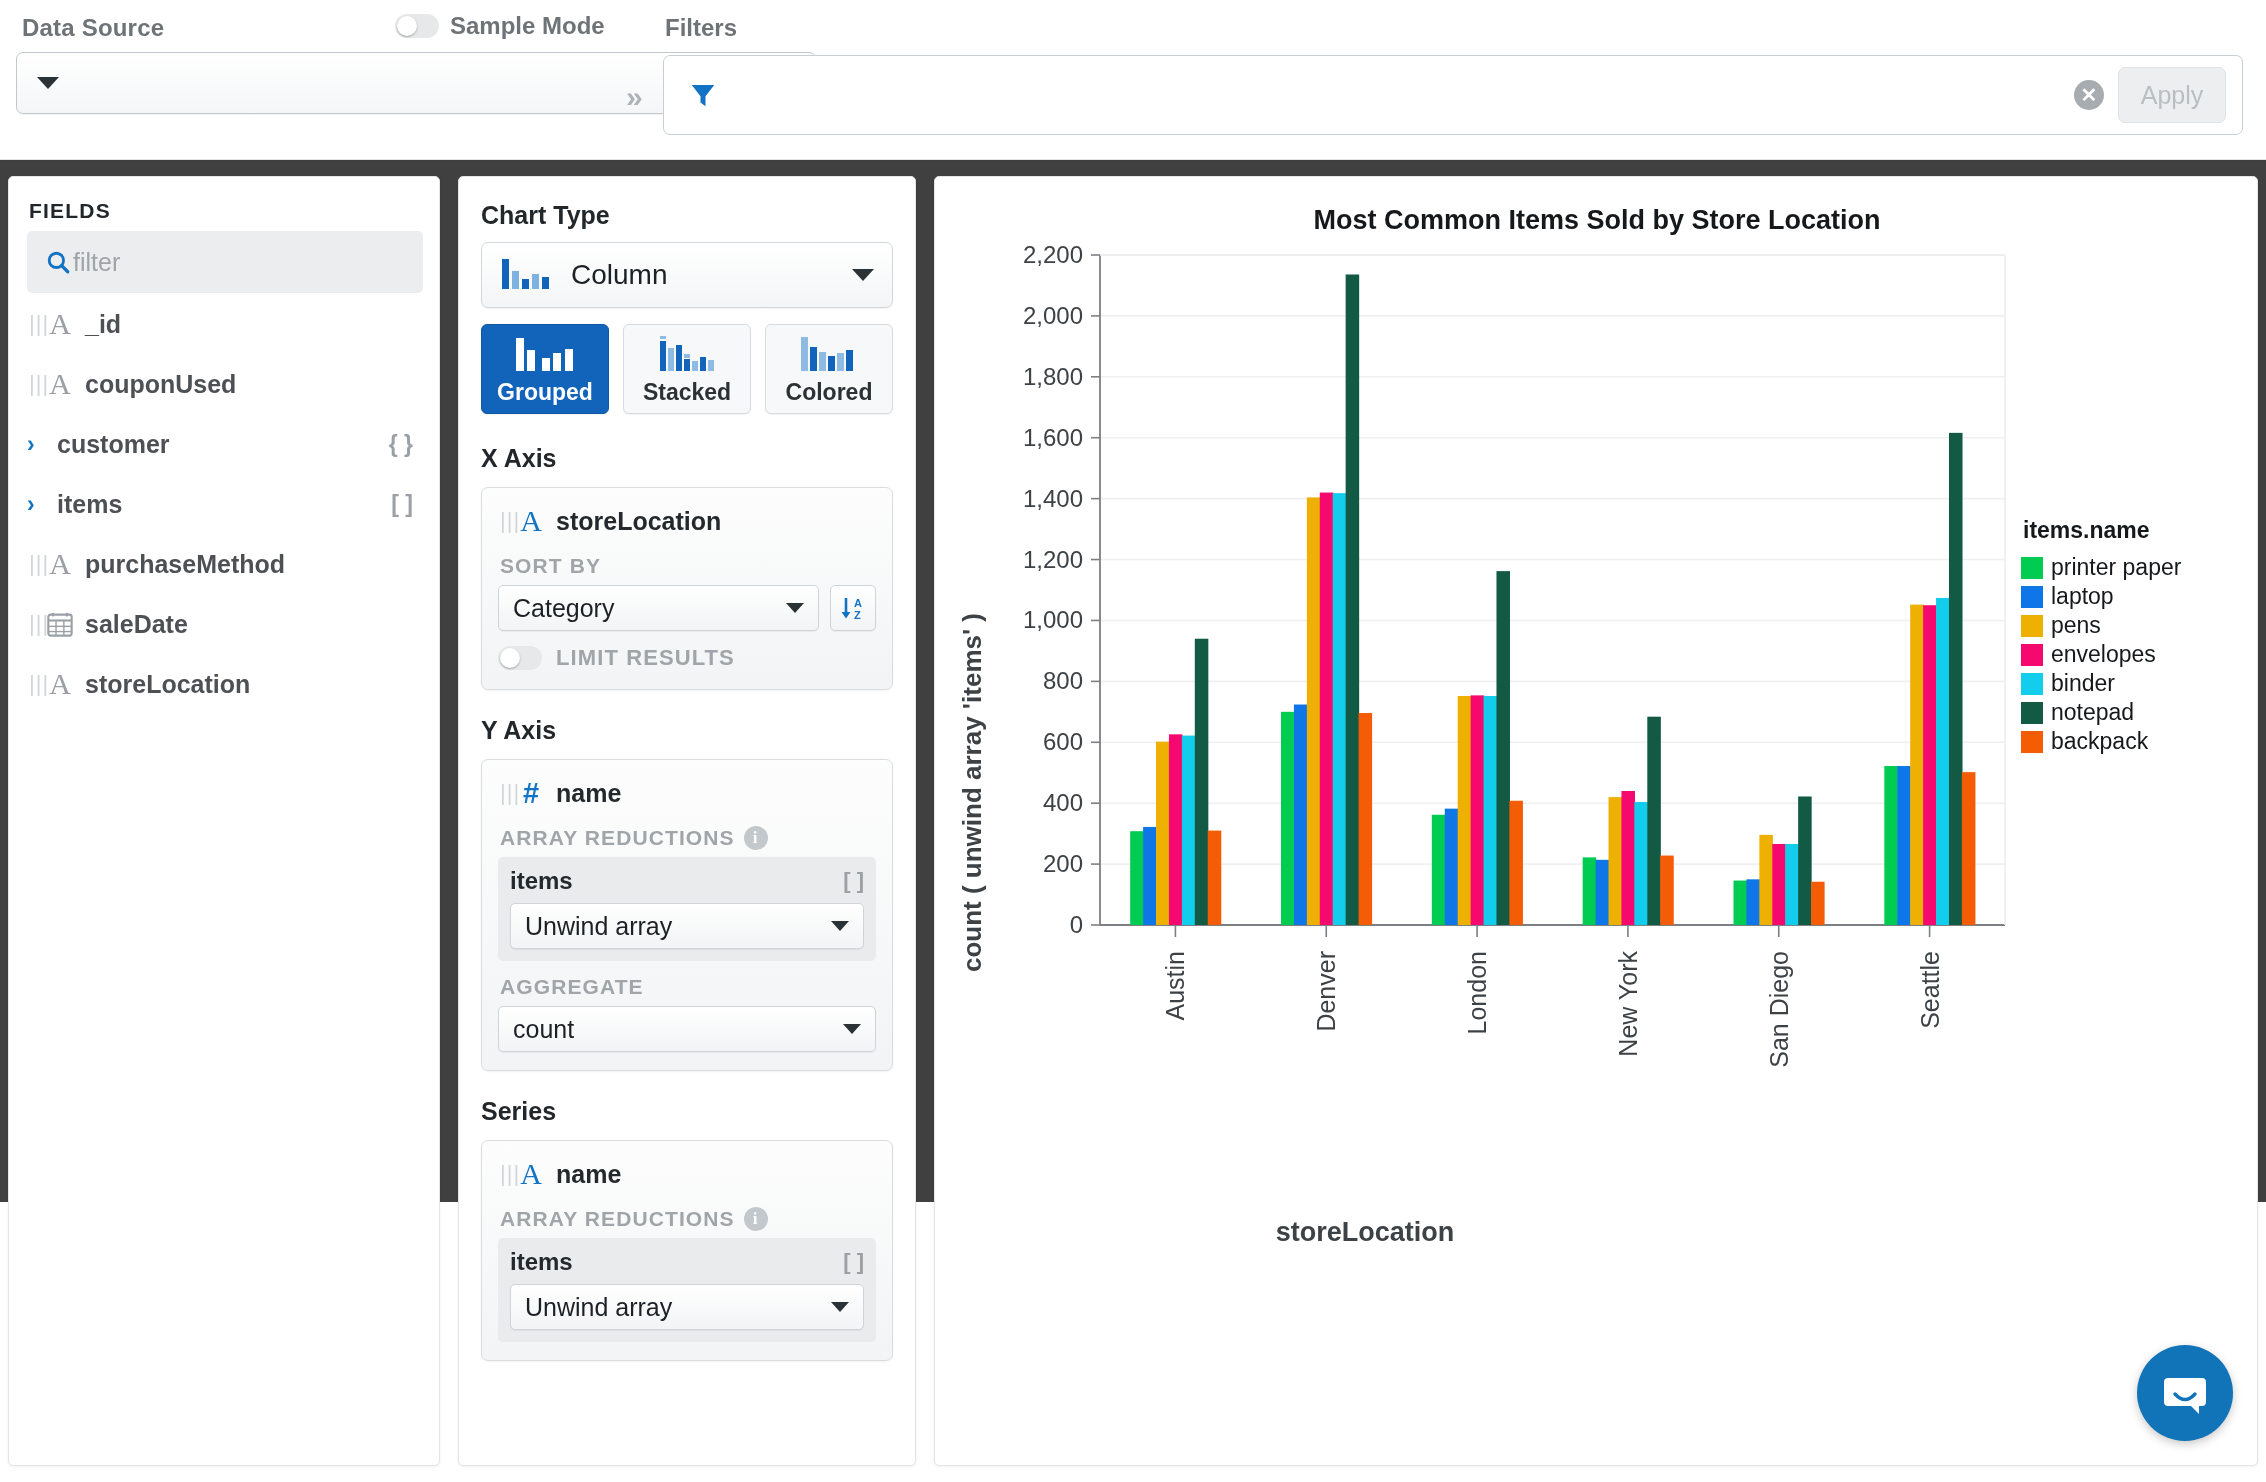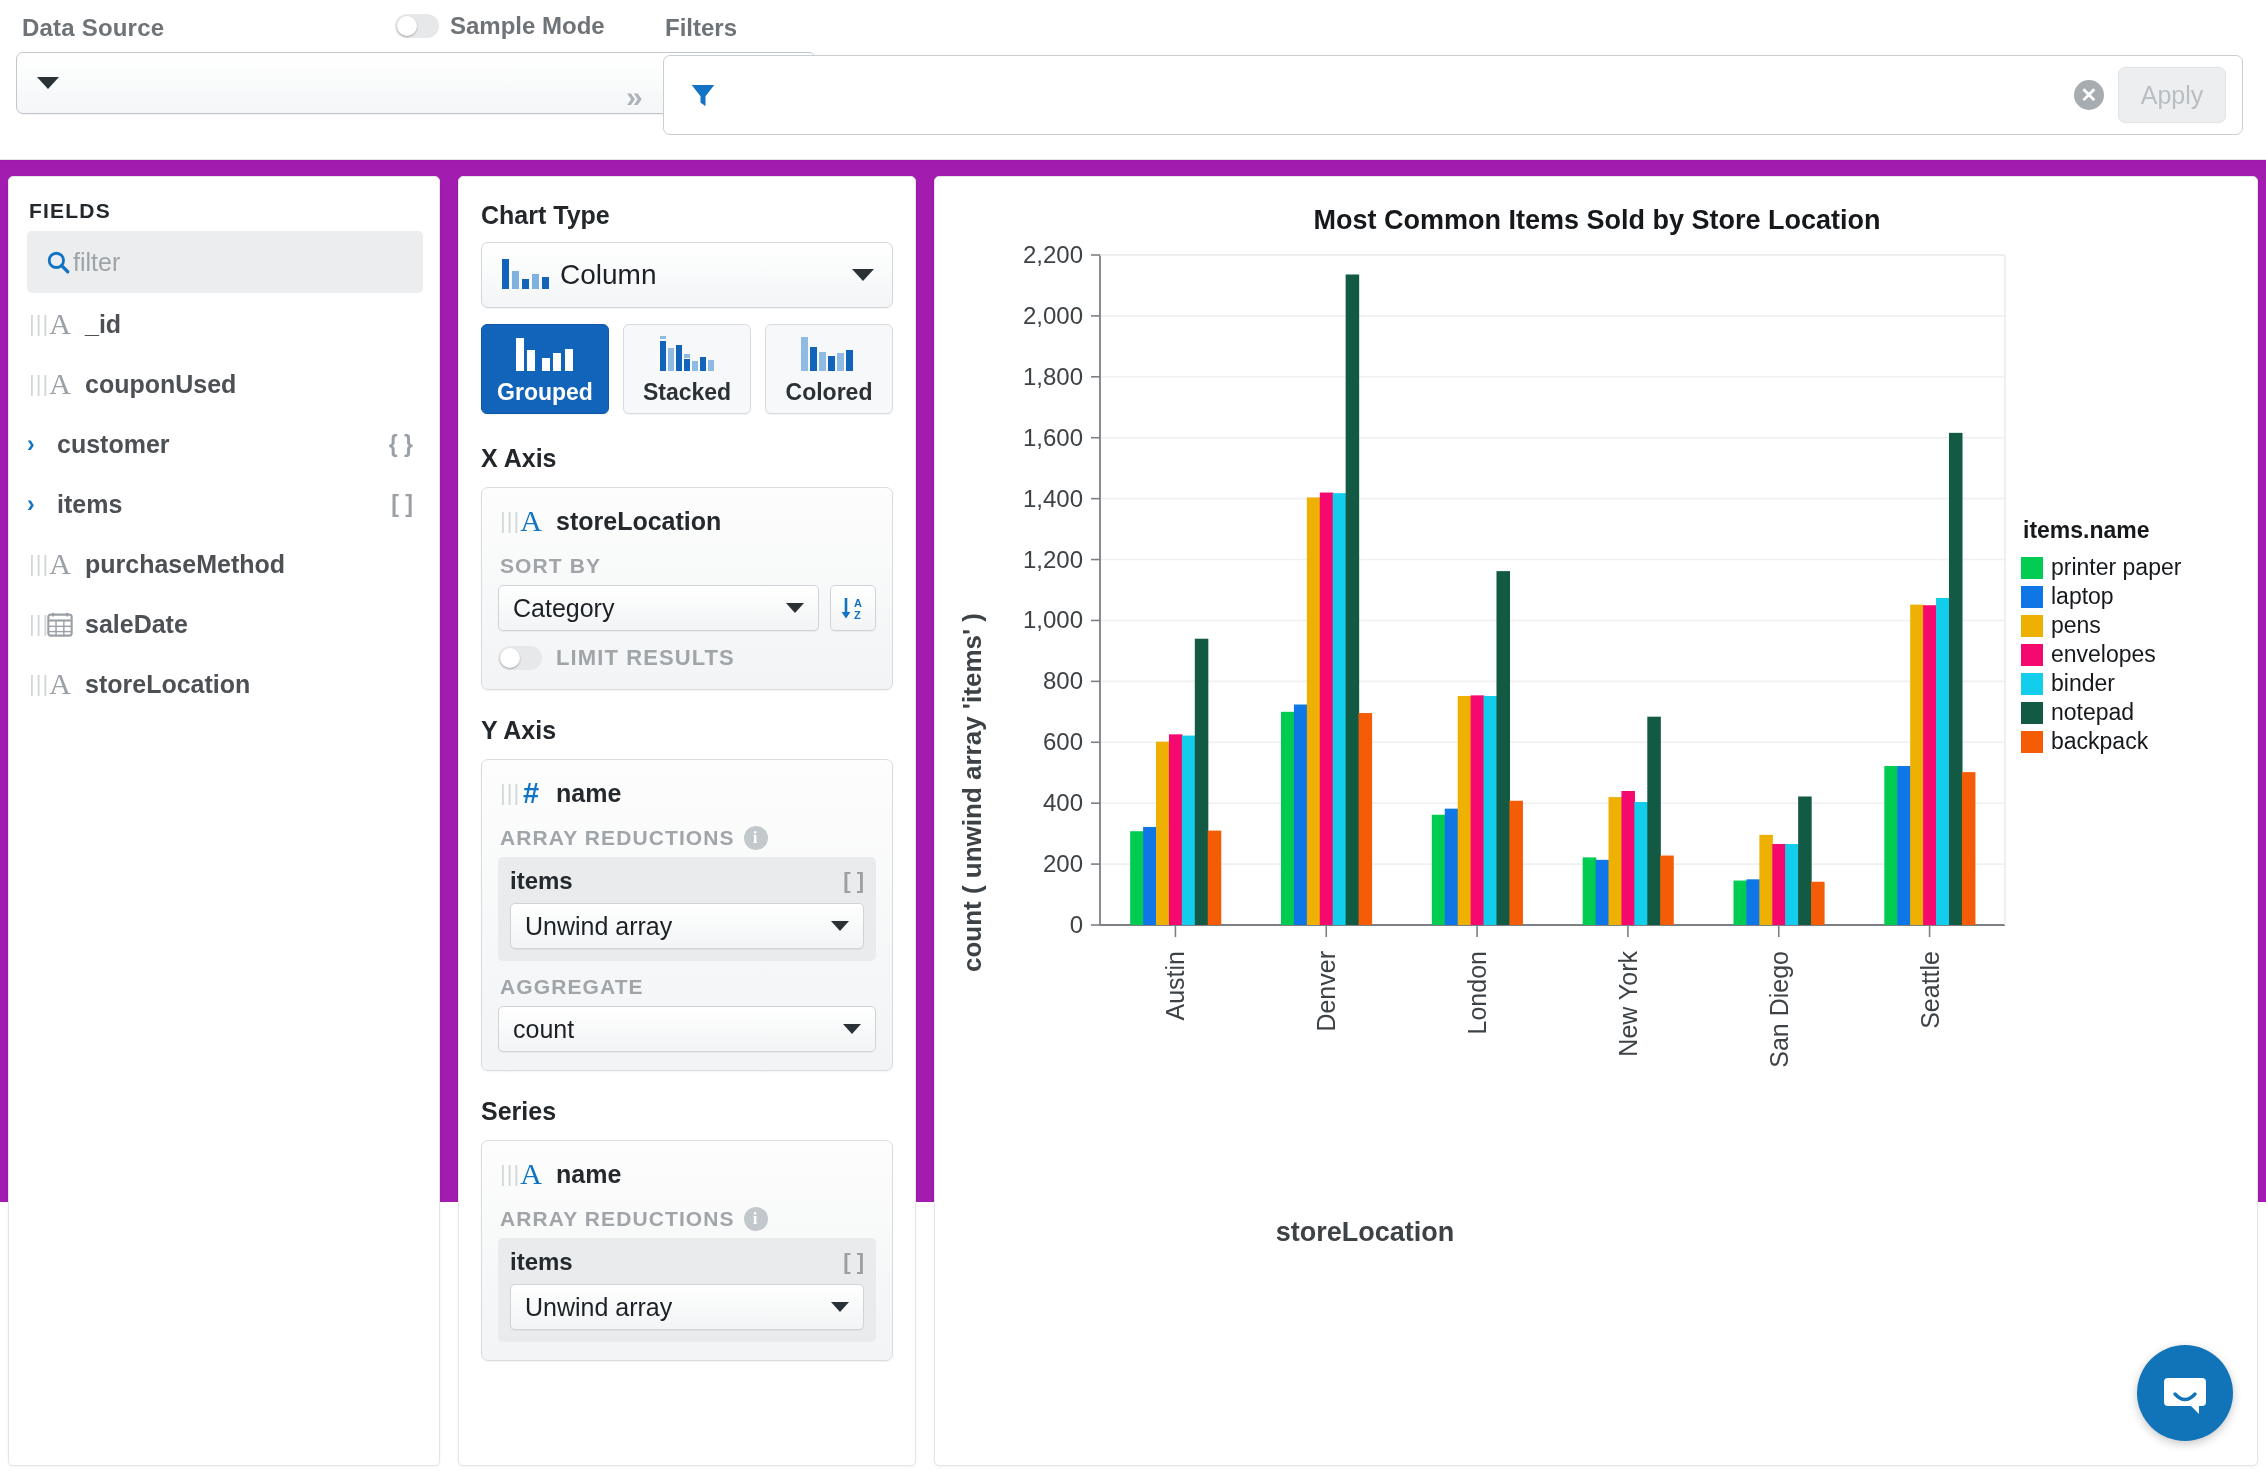--- a/index.html
+++ b/index.html
@@ -4,21 +4,21 @@
 <style>
   * { box-sizing: border-box; }
   html, body { margin:0; padding:0; }
   body {
     width: 2266px; height: 1482px;
     background: #ffffff;
     font-family: "Liberation Sans", sans-serif;
     overflow: hidden;
     -webkit-font-smoothing: antialiased;
   }
-  .app { width:2266px; height:1202px; position:relative; background:#a21caf; }
+  .app { width:2266px; height:1202px; position:relative; background:#404040; }
 
   
   .topbar {
     position:absolute; left:0; top:0; width:2266px; height:160px;
     background:#ffffff; border-bottom:1px solid #e2e4e6;
     box-shadow: 0 1px 2px rgba(0,0,0,0.04);
   }
   .ds-label {
     position:absolute; left:22px; top:14px;
     font-size:24px; color:#6e7377; font-weight:600; letter-spacing:0.2px;
@@ -111,21 +111,21 @@
     background:#ffffff; border:1px solid #e3e5e7; border-radius:5px;
     box-shadow:0 1px 3px rgba(0,0,0,0.06);
     padding:0;
   }
   .sec-title { font-size:25px; font-weight:700; color:#22272b; margin:0 0 12px 22px; }
   .enc-inner { padding-top:24px; }
 
   .ct-select {
     margin:0 22px; height:66px; border:1px solid #d2d7db; border-radius:7px;
     background:linear-gradient(#ffffff,#f3f5f6);
-    display:flex; align-items:center; padding:0 18px; gap:8px;
+    display:flex; align-items:center; padding:0 18px; gap:19px;
     box-shadow:0 1px 1px rgba(0,0,0,0.05);
   }
   .ct-select .txt { font-size:28px; color:#1b2126; flex:1; }
 
   .ct-buttons { display:flex; gap:14px; margin:16px 22px 16px 22px; }
   .ct-btn {
     flex:1; height:90px; border-radius:6px; border:1px solid #d7dbdf; background:#f7f8f9;
     display:flex; flex-direction:column; align-items:center; justify-content:flex-end;
     padding-bottom:7px; gap:3px;
     box-shadow:0 1px 1px rgba(0,0,0,0.05);

